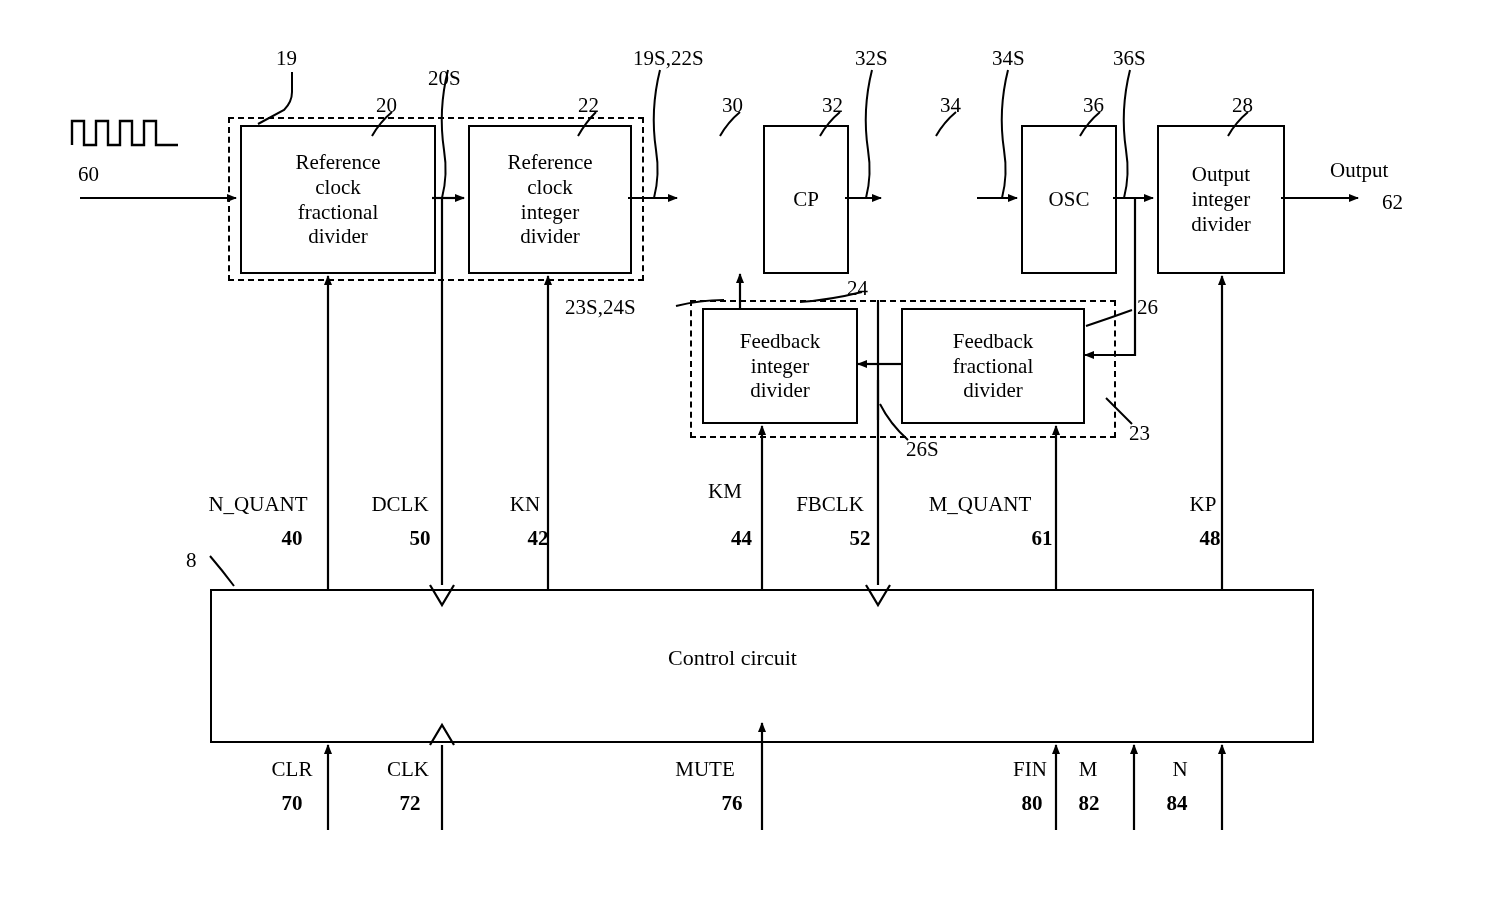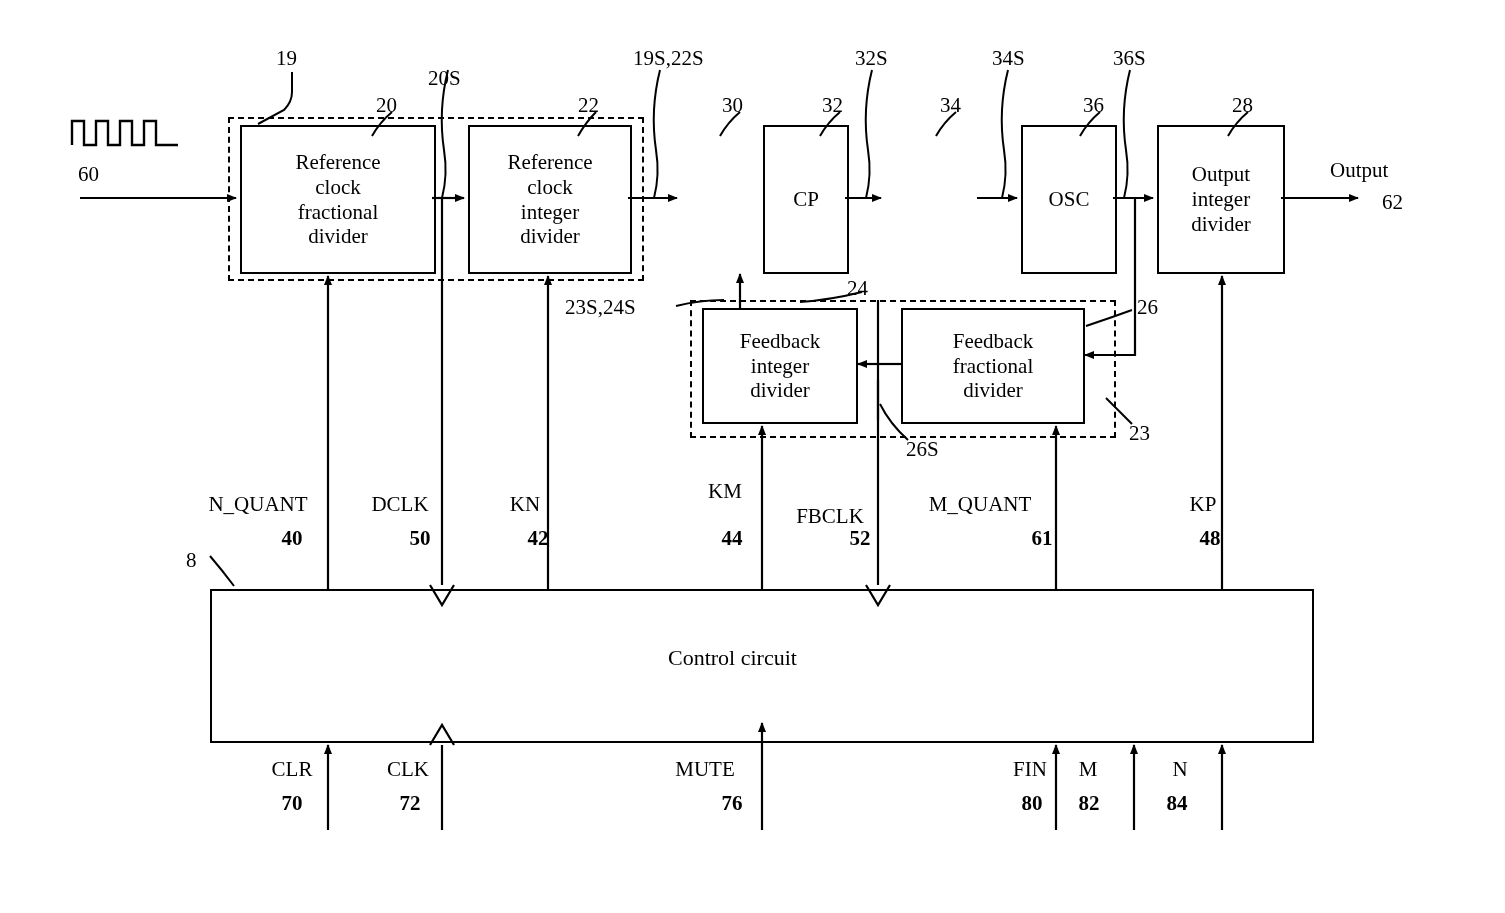--- a/index.html
+++ b/index.html
@@ -88,23 +88,23 @@
   <div class="sig" style="left:188px;top:492px;width:140px;">N_QUANT</div>
   <div class="signum" style="left:272px;top:526px;width:40px;">40</div>
 
   <div class="sig" style="left:355px;top:492px;width:90px;">DCLK</div>
   <div class="signum" style="left:400px;top:526px;width:40px;">50</div>
 
   <div class="sig" style="left:490px;top:492px;width:70px;">KN</div>
   <div class="signum" style="left:518px;top:526px;width:40px;">42</div>
 
   <div class="sig" style="left:690px;top:479px;width:70px;">KM</div>
-  <div class="signum" style="left:712px;top:526px;width:40px;">44</div>
-
-  <div class="sig" style="left:780px;top:492px;width:100px;margin-top:12px;">FBCLK</div>
+  <div class="signum" style="left:712px;top:526px;width:40px;text-align:right;">44</div>
+
+  <div class="sig" style="left:780px;top:492px;width:100px;">FBCLK</div>
   <div class="signum" style="left:840px;top:526px;width:40px;">52</div>
 
   <div class="sig" style="left:910px;top:492px;width:140px;">M_QUANT</div>
   <div class="signum" style="left:1022px;top:526px;width:40px;">61</div>
 
   <div class="sig" style="left:1168px;top:492px;width:70px;">KP</div>
   <div class="signum" style="left:1190px;top:526px;width:40px;">48</div>
 
   <div class="sig" style="left:252px;top:757px;width:80px;">CLR</div>
   <div class="signum" style="left:272px;top:791px;width:40px;">70</div>

